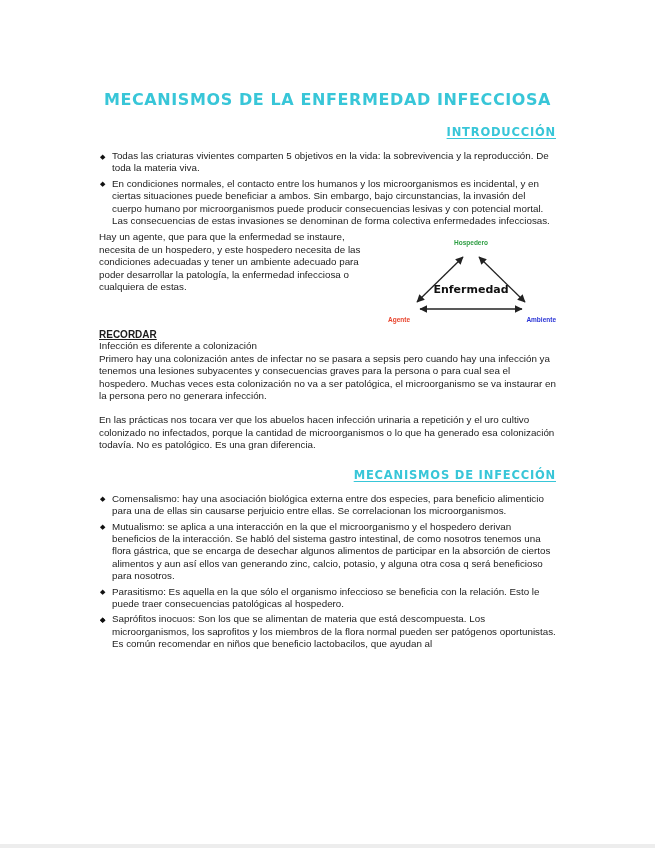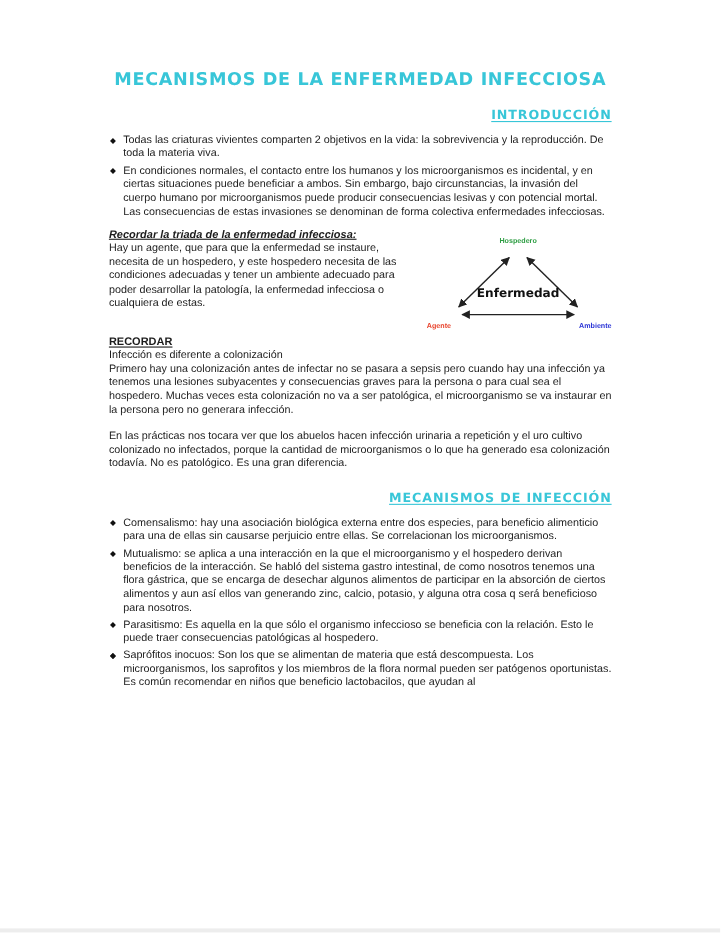--- a/index.html
+++ b/index.html
@@ -4,21 +4,21 @@
 <style>
   html, body { margin: 0; padding: 0; background: #ffffff; }
   .page {
     width: 655px; height: 848px;
     background: #ffffff;
     position: relative;
     overflow: hidden;
     font-family: "Liberation Sans", sans-serif;
     color: #1c1c1c;
   }
-  .content { padding: 62px 99px 0 99px; }
+  .content { padding: 90px 99px 0 99px; }
 
   .doc-title {
     margin: 0 0 16px 0;
     text-align: center;
     font-family: "DejaVu Sans", sans-serif;
     font-size: 16px;
     font-weight: bold;
     letter-spacing: 0.6px;
     color: #38c6d8;
     white-space: nowrap;
@@ -88,21 +88,21 @@
 <div class="page">
   <div class="content">
 
     <h1 class="doc-title">MECANISMOS DE LA ENFERMEDAD INFECCIOSA</h1>
 
     <h2 class="section-heading">INTRODUCCIÓN</h2>
 
     <ul class="bullets">
       <li>
         <span class="bullet-marker">◆</span>
-        <span>Todas las criaturas vivientes comparten 2 objetivos en la vida: la sobrevivencia y la reproducción. De toda la materia viva.</span>
+        <span>Todas las criaturas vivientes comparten 5 objetivos en la vida: la sobrevivencia y la reproducción. De toda la materia viva.</span>
       </li>
       <li>
         <span class="bullet-marker">◆</span>
         <span>En condiciones normales, el contacto entre los humanos y los microorganismos es incidental, y en ciertas situaciones puede beneficiar a ambos. Sin embargo, bajo circunstancias, la invasión del cuerpo humano por microorganismos puede producir consecuencias lesivas y con potencial mortal. Las consecuencias de estas invasiones se denominan de forma colectiva enfermedades infecciosas.</span>
       </li>
     </ul>
 
     <div>
       <div class="triad-diagram">
         <svg class="triad-svg" width="170" height="72" viewBox="0 0 170 72">
@@ -117,21 +117,20 @@
           <line x1="77" y1="10" x2="31" y2="55" stroke="#222" stroke-width="1.3" marker-start="url(#arrStart)" marker-end="url(#arrEnd)"></line>
           <line x1="93" y1="10" x2="139" y2="55" stroke="#222" stroke-width="1.3" marker-start="url(#arrStart)" marker-end="url(#arrEnd)"></line>
           <line x1="34" y1="62" x2="136" y2="62" stroke="#222" stroke-width="1.3" marker-start="url(#arrStart)" marker-end="url(#arrEnd)"></line>
         </svg>
         <span class="triad-label triad-top">Hospedero</span>
         <span class="triad-center">Enfermedad</span>
         <span class="triad-label triad-bl">Agente</span>
         <span class="triad-label triad-br">Ambiente</span>
       </div>
 
-      <h3 class="triada-heading">Recordar la triada de la enfermedad infecciosa:</h3>
       <p>Hay un agente, que para que la enfermedad se instaure, necesita de un hospedero, y este hospedero necesita de las condiciones adecuadas y tener un ambiente adecuado para poder desarrollar la patología, la enfermedad infecciosa o cualquiera de estas.</p>
     </div>
 
     <h3 class="recordar-heading">RECORDAR</h3>
     <p>Infección es diferente a colonización</p>
     <p>Primero hay una colonización antes de infectar no se pasara a sepsis pero cuando hay una infección ya tenemos una lesiones subyacentes y consecuencias graves para la persona o para cual sea el hospedero. Muchas veces esta colonización no va a ser patológica, el microorganismo se va instaurar en la persona pero no generara infección.</p>
     <div class="gap"></div>
     <p>En las prácticas nos tocara ver que los abuelos hacen infección urinaria a repetición y el uro cultivo colonizado no infectados, porque la cantidad de microorganismos o lo que ha generado esa colonización todavía. No es patológico. Es una gran diferencia.</p>
 
     <h2 class="section-heading" style="margin-top:16px;">MECANISMOS DE INFECCIÓN</h2>

